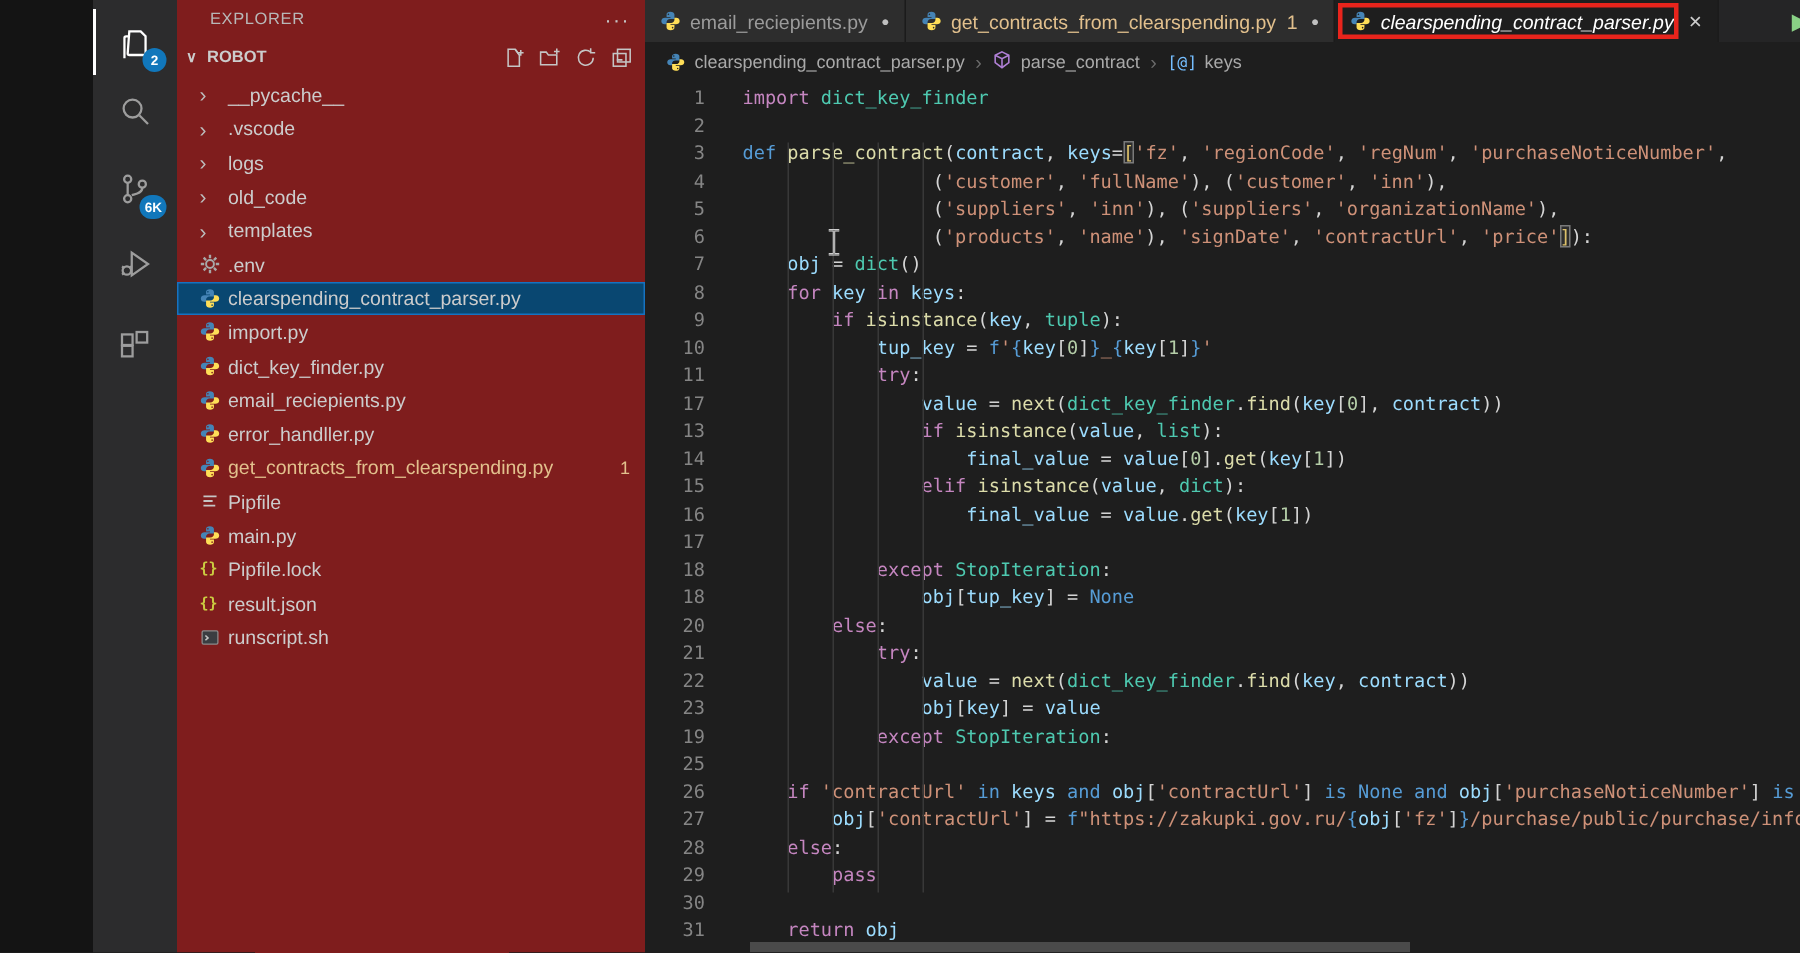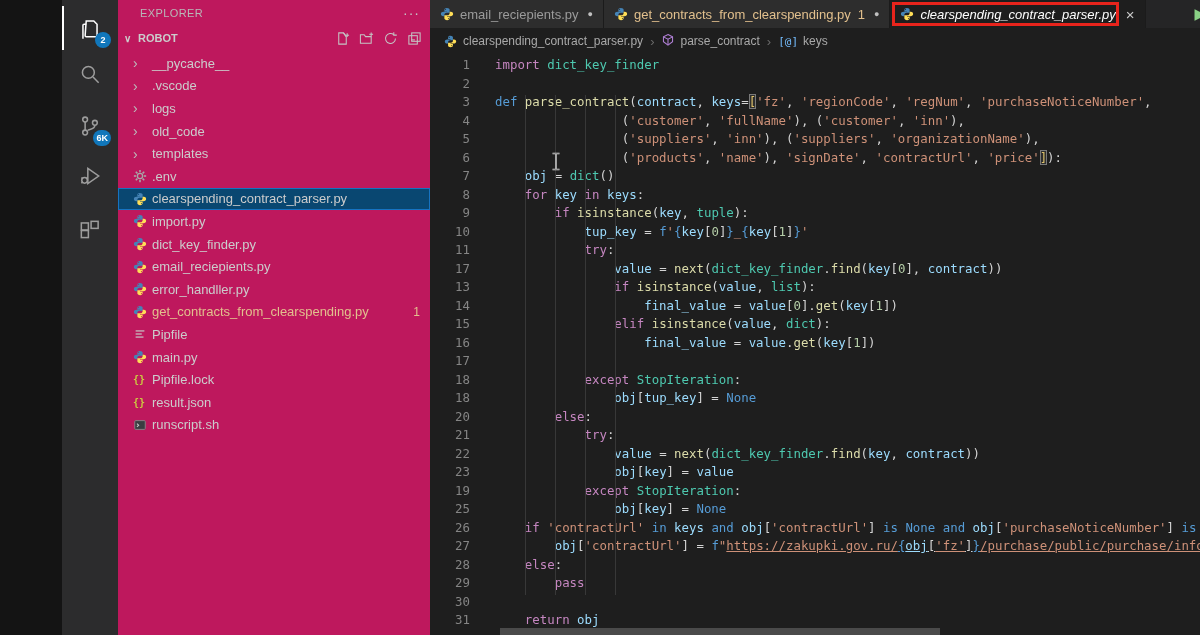--- a/index.html
+++ b/index.html
@@ -13,21 +13,21 @@
   
   #activity-bar { position:absolute; left:62px; top:0; width:56px; height:635px; background:#2c2c2d; }
   .act-item { position:absolute; left:0; width:56px; height:50px; display:flex; align-items:center; justify-content:center; color:#9d9d9d; }
   .act-item.active { color:#ffffff; }
   .act-item.active::before { content:""; position:absolute; left:0; top:3px; width:2px; height:44px; background:#ffffff; }
   .act-badge { position:absolute; right:7px; bottom:5px; min-width:16px; height:16px; padding:0 3px; border-radius:9px;
                background:var(--accent); color:#fff; font-size:9px; font-weight:bold; display:flex; align-items:center; justify-content:center; }
   .act-item svg { width:26px; height:26px; stroke:currentColor; fill:none; stroke-width:1.4; }
 
   
-  #sidebar { position:absolute; left:118px; top:0; width:312px; height:635px; background:#be185d; color:#cccccc; }
+  #sidebar { position:absolute; left:118px; top:0; width:312px; height:635px; background:#7f1d1d; color:#cccccc; }
   #explorer-header { height:26px; display:flex; align-items:center; padding:0 10px 0 22px; }
   #explorer-title { font-size:11px; letter-spacing:.4px; color:#b8b8b8; flex:1; }
   #explorer-more { color:#c5c5c5; font-size:14px; letter-spacing:1px; cursor:pointer; }
   #section-header { height:24px; display:flex; align-items:center; padding:0 8px 0 6px; font-size:11px; font-weight:bold; color:#cccccc; }
   #section-chevron { width:14px; font-size:10px; color:#cccccc; }
   #section-name { flex:1; }
   .sec-actions { display:flex; gap:9px; }
   .sec-actions svg { width:15px; height:15px; stroke:#c5c5c5; fill:none; stroke-width:1.1; }
   #file-list { position:absolute; top:52px; left:0; right:0; }
   .file-row { height:22.6px; display:flex; align-items:center; padding-left:15px; font-size:13px; color:#cccccc; position:relative; cursor:pointer; }
@@ -66,21 +66,21 @@
 
   
   #code-area { position:absolute; left:0; top:54px; width:770px; height:581px; padding-top:2px; }
   .indent-guide { position:absolute; width:1px; background:#383838; top:41px; height:500px; }
   .cline { display:flex; height:18.5px; cursor:text; }
   .lnum { width:40px; text-align:right; color:#858585; font:12.4px/18.5px "DejaVu Sans Mono", monospace; flex-shrink:0; }
   .ltext { padding-left:25px; white-space:pre; font:12.4px/18.5px "DejaVu Sans Mono", monospace; color:var(--w); }
   .tk.k { color:var(--k); } .tk.b { color:var(--b); } .tk.f { color:var(--f); }
   .tk.v { color:var(--v); } .tk.s { color:var(--s); } .tk.t { color:var(--t); }
   .tk.w { color:var(--w); } .tk.n { color:var(--n); }
-  .tk.u { text-decoration:underline; }
+  .tk.u { }
   .tk.bm { color:#dcc06a; outline:1px solid #7a7a7a; outline-offset:-1px; background:rgba(100,100,100,.22); }
   #hscrollbar { position:absolute; left:70px; top:574px; width:440px; height:7px; background:#4a4a4a; cursor:pointer; }
   #mouse-cursor { position:absolute; left:120px; top:98px; pointer-events:none; }
 </style>
 </head>
 <body>
 
 <svg width="0" height="0" style="position:absolute">
   <symbol id="py" viewBox="0 0 16 16">
     <path fill="#4584b6" d="M7.9 1C6.1 1 5 1.8 5 3.1V5h3v.5H3.9C2.3 5.5 1 6.4 1 8s1.2 2.5 2.6 2.5H5V8.9C5 7.5 6.2 6.5 7.6 6.5H11V3.1C11 1.9 9.7 1 7.9 1zM6.4 2.3c.35 0 .63.28.63.63s-.28.63-.63.63-.63-.28-.63-.63.28-.63.63-.63z"></path>
@@ -486,21 +486,20 @@
           <div class="cline">
             <span class="lnum">23</span>
             <span class="ltext"><span class="tk w">                </span><span class="tk v">obj</span><span class="tk w">[</span><span class="tk v">key</span><span class="tk w">] = </span><span class="tk v">value</span></span>
           </div>
           <div class="cline">
             <span class="lnum">19</span>
             <span class="ltext"><span class="tk w">            </span><span class="tk k">except</span><span class="tk w"> </span><span class="tk t">StopIteration</span><span class="tk w">:</span></span>
           </div>
           <div class="cline">
             <span class="lnum">25</span>
-            <span class="ltext"><span class="tk w">                </span><span class="tk v">obj</span><span class="tk w">[</span><span class="tk v">key</span><span class="tk w">] = </span><span class="tk b">None</span></span>
           </div>
           <div class="cline">
             <span class="lnum">26</span>
             <span class="ltext"><span class="tk w">    </span><span class="tk k">if</span><span class="tk w"> </span><span class="tk s">'contractUrl'</span><span class="tk w"> </span><span class="tk b">in</span><span class="tk w"> </span><span class="tk v">keys</span><span class="tk w"> </span><span class="tk b">and</span><span class="tk w"> </span><span class="tk v">obj</span><span class="tk w">[</span><span class="tk s">'contractUrl'</span><span class="tk w">] </span><span class="tk b">is</span><span class="tk w"> </span><span class="tk b">None</span><span class="tk w"> </span><span class="tk b">and</span><span class="tk w"> </span><span class="tk v">obj</span><span class="tk w">[</span><span class="tk s">'purchaseNoticeNumber'</span><span class="tk w">] </span><span class="tk b">is</span></span>
           </div>
           <div class="cline">
             <span class="lnum">27</span>
             <span class="ltext"><span class="tk w">        </span><span class="tk v">obj</span><span class="tk w">[</span><span class="tk s">'contractUrl'</span><span class="tk w">] = </span><span class="tk b">f</span><span class="tk s">"</span><span class="tk s u">https://zakupki.gov.ru/</span><span class="tk b u">{</span><span class="tk v u">obj</span><span class="tk w u">[</span><span class="tk s u">'fz'</span><span class="tk w u">]</span><span class="tk b u">}</span><span class="tk s u">/purchase/public/purchase/info</span></span>
           </div>
           <div class="cline">

